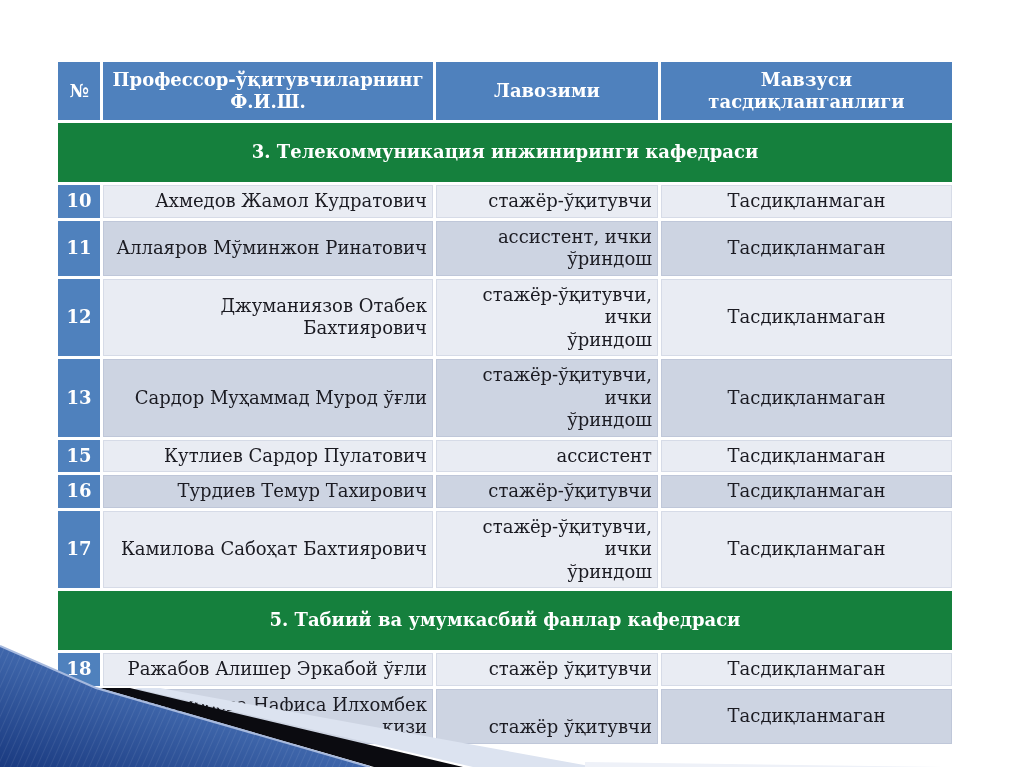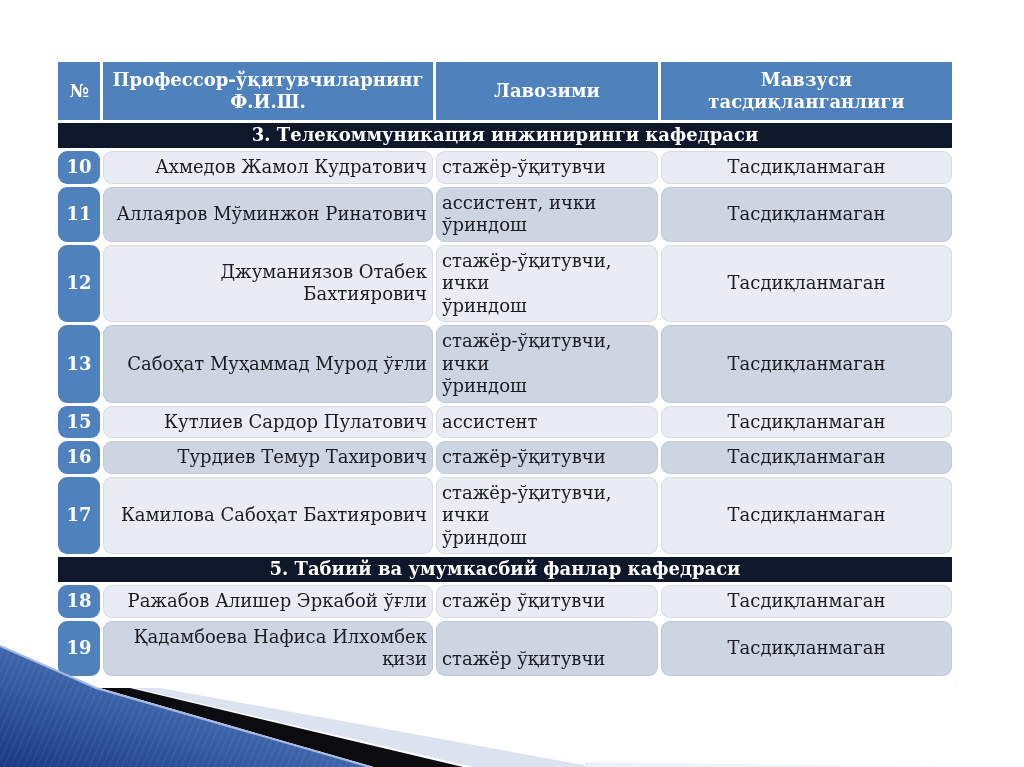--- a/index.html
+++ b/index.html
@@ -39,44 +39,43 @@
   tr.header-row th {
     background: #4f81bd;
     color: #ffffff;
     font-weight: bold;
     text-align: center;
     vertical-align: middle;
     height: 54px;
     padding: 2px 4px;
   }
   tr.section-row td {
-    background: #0f172a;
+    background: #15803d;
     color: #ffffff;
     font-weight: bold;
     text-align: center;
     vertical-align: middle;
     height: 23px;
-    padding: 1px 4px;
+    padding: 18px 4px;
   }
   tr.data-row td {
     padding: 5px 6px;
     box-shadow: inset 0 0 0 1px rgba(130,145,175,0.18);
-    border-radius: 9px;
   }
   tr.data-row td.num {
     background: #4f81bd;
     color: #ffffff;
     font-weight: bold;
     text-align: center;
     vertical-align: middle;
     box-shadow: none;
     padding: 2px;
   }
   tr.data-row td.name   { text-align: right;   vertical-align: middle; padding-left: 9px; }
-  tr.data-row td.pos    { text-align: left; vertical-align: bottom; }
+  tr.data-row td.pos    { text-align: right; vertical-align: bottom; }
   tr.data-row td.status { text-align: center; vertical-align: middle; }
   tr.band-light td.name, tr.band-light td.pos, tr.band-light td.status { background: #e9ecf3; }
   tr.band-dark  td.name, tr.band-dark  td.pos, tr.band-dark  td.status { background: #cdd4e2; }
 
   
   .corner-decoration {
     position: absolute;
     left: 0;
     bottom: 0;
     width: 1024px;
@@ -126,21 +125,21 @@
         <tr class="data-row band-light">
           <td class="num">12</td>
           <td class="name">Джуманиязов Отабек
 Бахтиярович</td>
           <td class="pos">стажёр-ўқитувчи, ички
 ўриндош</td>
           <td class="status">Тасдиқланмаган</td>
         </tr>
         <tr class="data-row band-dark">
           <td class="num">13</td>
-          <td class="name">Сабоҳат Муҳаммад Мурод ўғли</td>
+          <td class="name">Сардор Муҳаммад Мурод ўғли</td>
           <td class="pos">стажёр-ўқитувчи, ички
 ўриндош</td>
           <td class="status">Тасдиқланмаган</td>
         </tr>
         <tr class="data-row band-light">
           <td class="num">15</td>
           <td class="name">Кутлиев Сардор Пулатович</td>
           <td class="pos">ассистент</td>
           <td class="status">Тасдиқланмаган</td>
         </tr>

